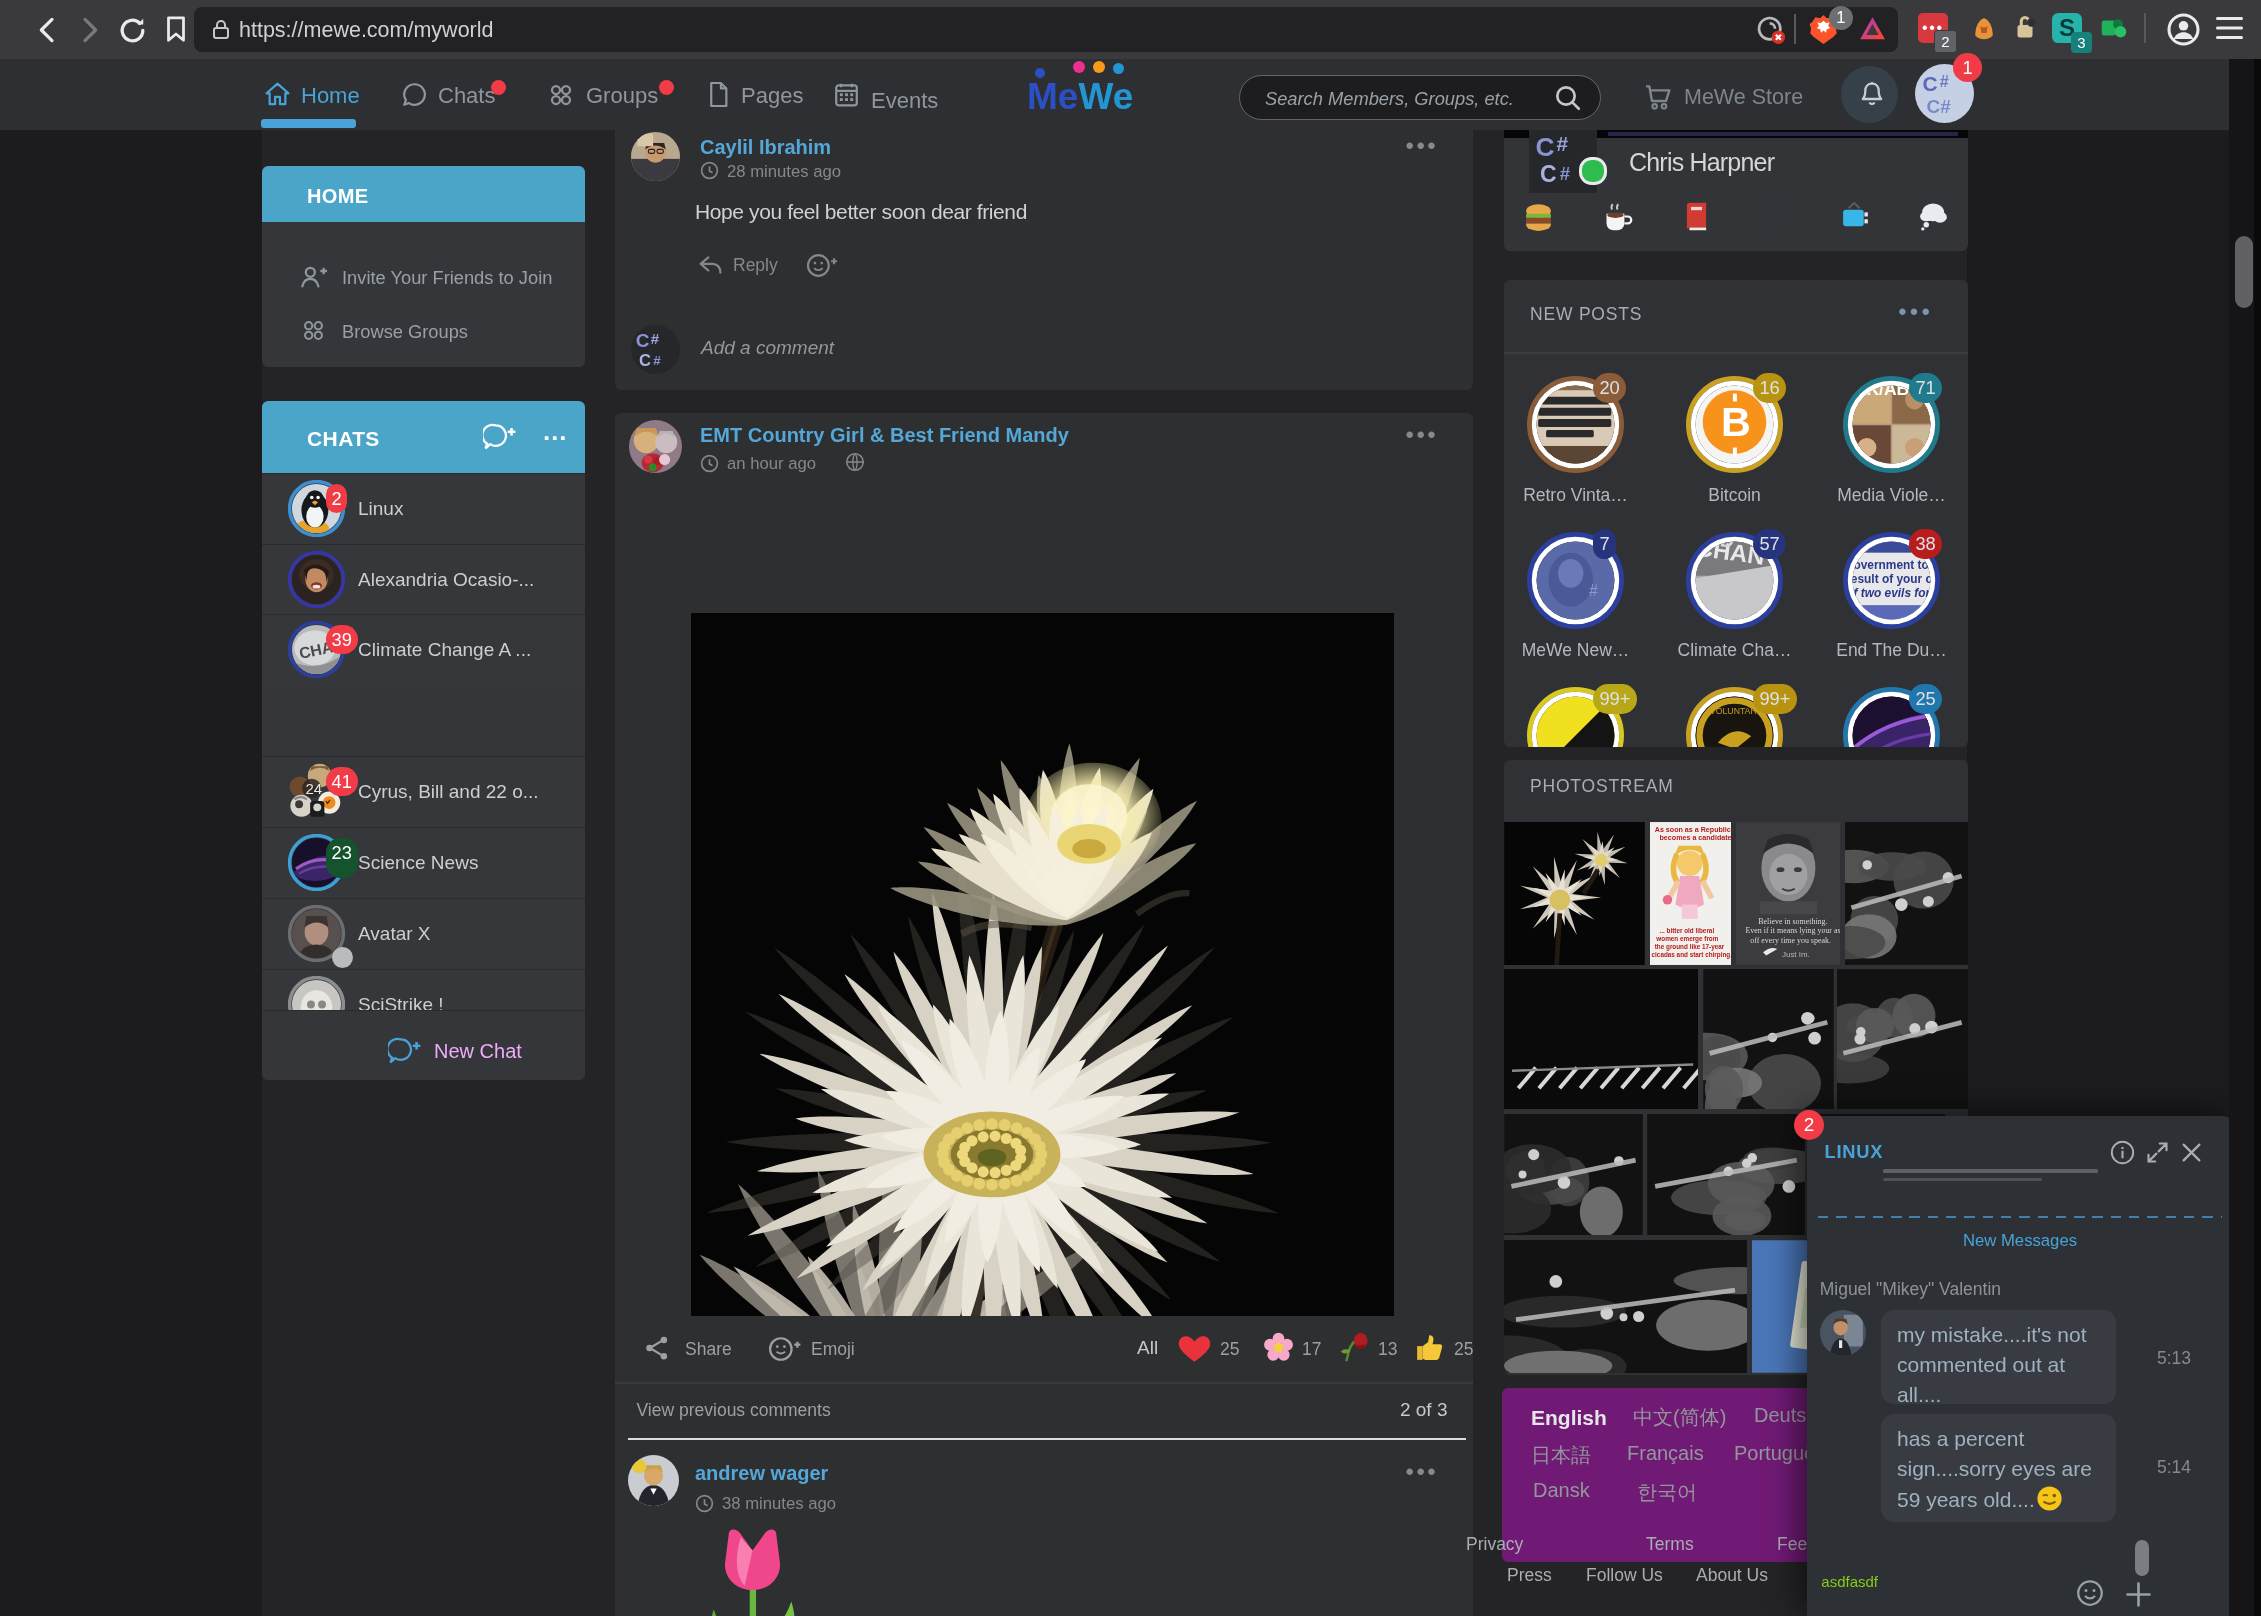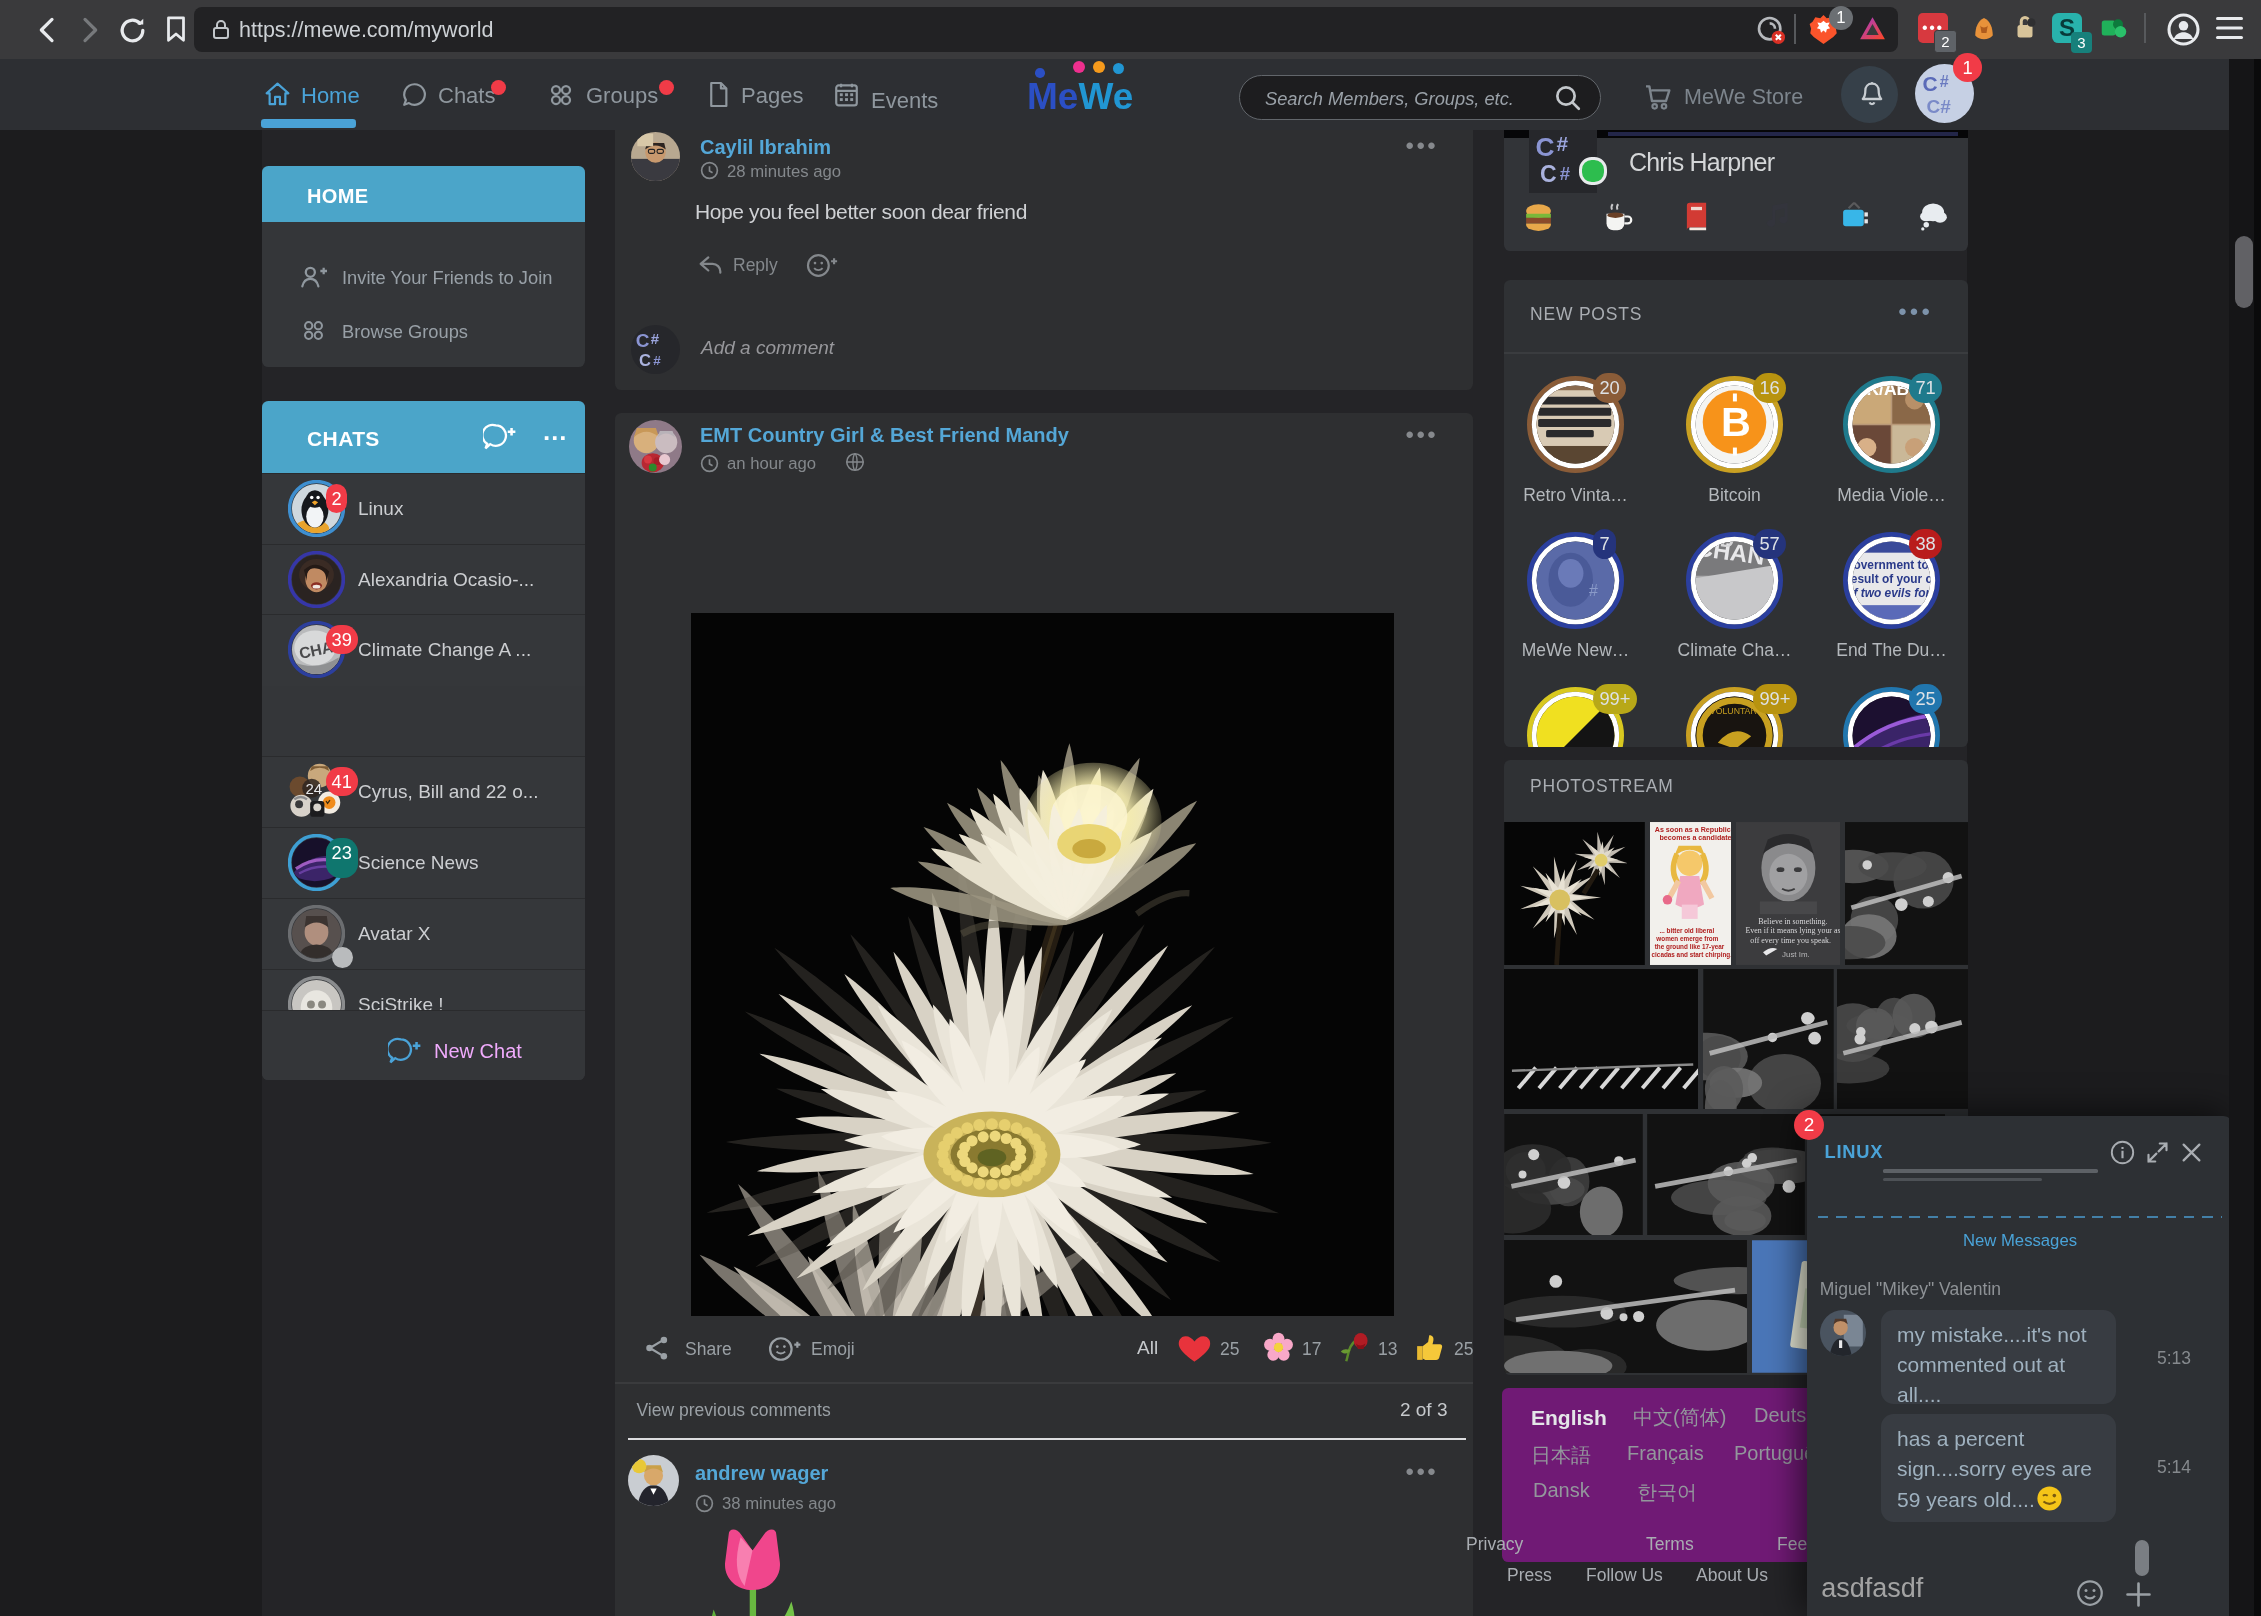--- a/index.html
+++ b/index.html
@@ -263,21 +263,21 @@
           </clipPath>
           <g clip-path="url(#c5)">
             <rect width="72" height="72" fill="#17102a"></rect>
             <path d="M6 50q20-26 58-22l-6 26q-22 10-44 2z" fill="#3b2468"></path>
             <path d="M10 44q22-16 50-10" stroke="#b86ad8" stroke-width="4" fill="none" opacity="0.8"></path>
             <path d="M14 50q20-12 44-8" stroke="#7a4ab8" stroke-width="3" fill="none" opacity="0.7"></path>
           </g>
         </svg>
       </div>
       <div style="position:absolute;left:96px;top:24px;font-size:19px;color:#ccced1;width:217px;" class="ell">Science News</div>
-      <div style="position:absolute;left:64px;top:9.6px;min-width:21px;height:40px;padding:0 5.6px;border-radius:14.3px;background:#0f766e;color:#fff;font-size:18.3px;text-align:center;line-height:29px;box-sizing:border-box;">23</div>
+      <div style="position:absolute;left:64px;top:9.6px;min-width:21px;height:40px;padding:0 5.6px;border-radius:14.3px;background:#14532d;color:#fff;font-size:18.3px;text-align:center;line-height:29px;box-sizing:border-box;">23</div>
     </div>
     <div style="position:absolute;left:0;top:497px;width:323px;height:71px;background:#35373a;border-top:1.6px solid #2a2b2d;">
       <div style="position:absolute;left:25.5px;top:6.4px;width:57px;height:57px;">
         <svg width="57" height="57" viewBox="0 0 72 72">
           <circle cx="36" cy="36" r="34" fill="none" stroke="#6b6d70" stroke-width="4.5"></circle>
           <clipPath id="c6">
             <circle cx="36" cy="36" r="31"></circle>
           </clipPath>
           <g clip-path="url(#c6)">
             <rect width="72" height="72" fill="#57504e"></rect>
@@ -1101,21 +1101,21 @@
   <div style="position:absolute;left:350px;top:232px;font-size:17.5px;color:#85898d;">5:13</div>
   <div style="position:absolute;left:74px;top:298px;width:235px;height:108px;background:#383c42;border-radius:12.7px;"></div>
   <div style="position:absolute;left:90px;top:308px;font-size:21px;line-height:30px;color:#9fb1bf;">has a percent<br>sign....sorry eyes are<br>59 years old....<svg width="29" height="29" viewBox="0 0 24 24" style="display:inline-block;vertical-align:-6.4px">
         <circle cx="12" cy="12" r="10" fill="#f5c518"></circle>
         <path d="M6.5 9.8q2-1.6 4 0" stroke="#7a5a10" stroke-width="1.6" fill="none"></path>
         <circle cx="16" cy="9.6" r="1.5" fill="#7a5a10"></circle>
         <path d="M7 14.5q5 4 10 0" stroke="#7a5a10" stroke-width="1.8" fill="none"></path>
       </svg></div>
   <div style="position:absolute;left:350px;top:341px;font-size:17.5px;color:#85898d;">5:14</div>
   <div style="position:absolute;left:328px;top:424px;width:13.5px;height:36px;background:#7a7e83;border-radius:7.2px;"></div>
-  <div style="position:absolute;left:14.3px;top:457px;font-size:27px;color:#a3a3a3;">asdfasdf</div>
+  <div style="position:absolute;left:14.3px;top:457px;font-size:15px;color:#84cc16;">asdfasdf</div>
   <svg style="position:absolute;left:268px;top:462px" width="30" height="30" viewBox="0 0 24 24">
       <circle cx="12" cy="12" r="9.4" fill="none" stroke="#9aa0a5" stroke-width="1.8"></circle>
       <circle cx="8.8" cy="10" r="1.2" fill="#9aa0a5"></circle>
       <circle cx="15.2" cy="10" r="1.2" fill="#9aa0a5"></circle>
       <path d="M8 14.3a5 5 0 0 0 8 0" fill="none" stroke="#9aa0a5" stroke-width="1.7"></path>
     </svg>
   <svg style="position:absolute;left:315px;top:462px" width="33" height="33" viewBox="0 0 24 24">
       <path d="M12 4v16M4 12h16" stroke="#9aa0a5" stroke-width="1.9" stroke-linecap="round"></path>
     </svg>
 </div>

